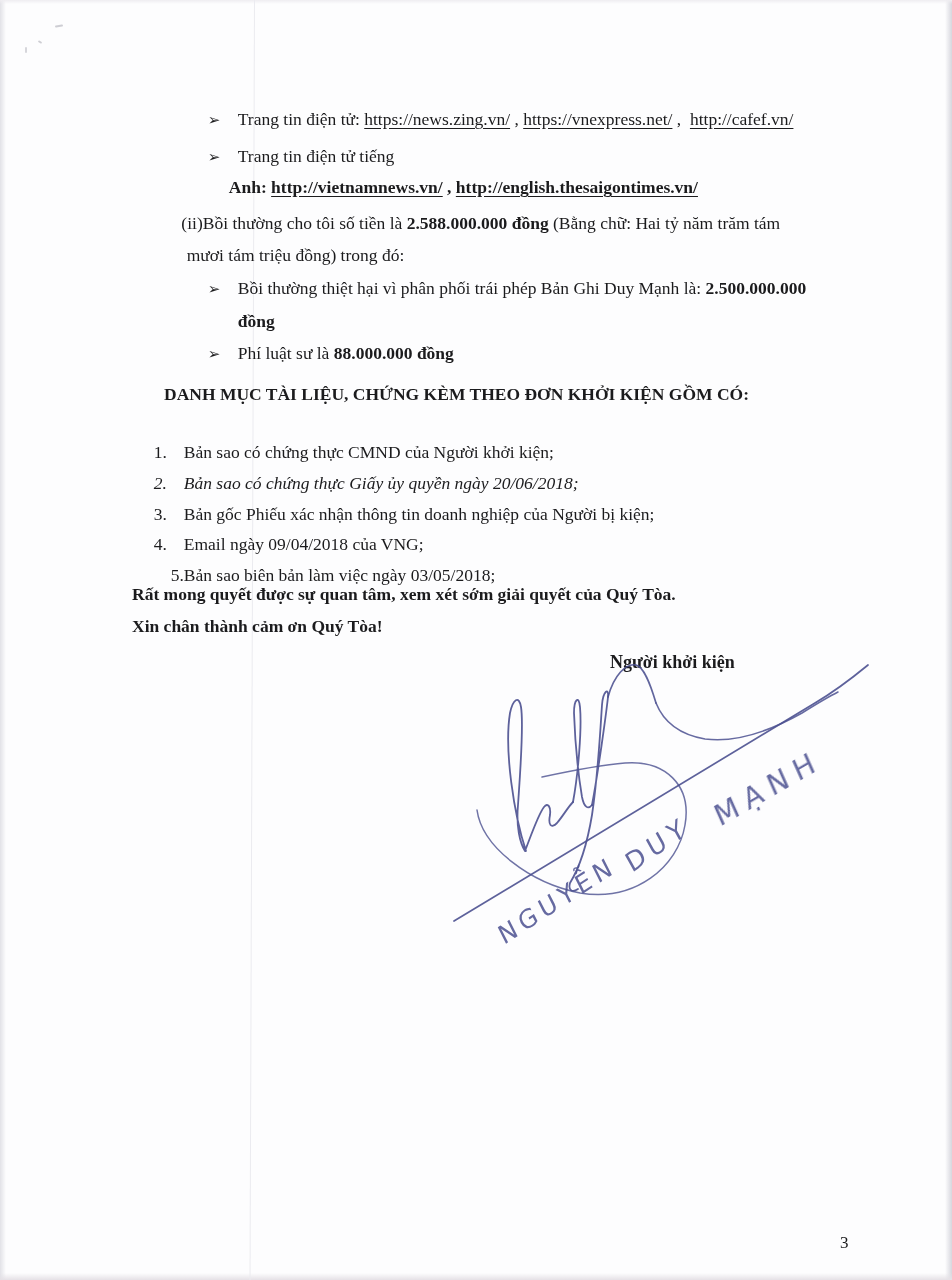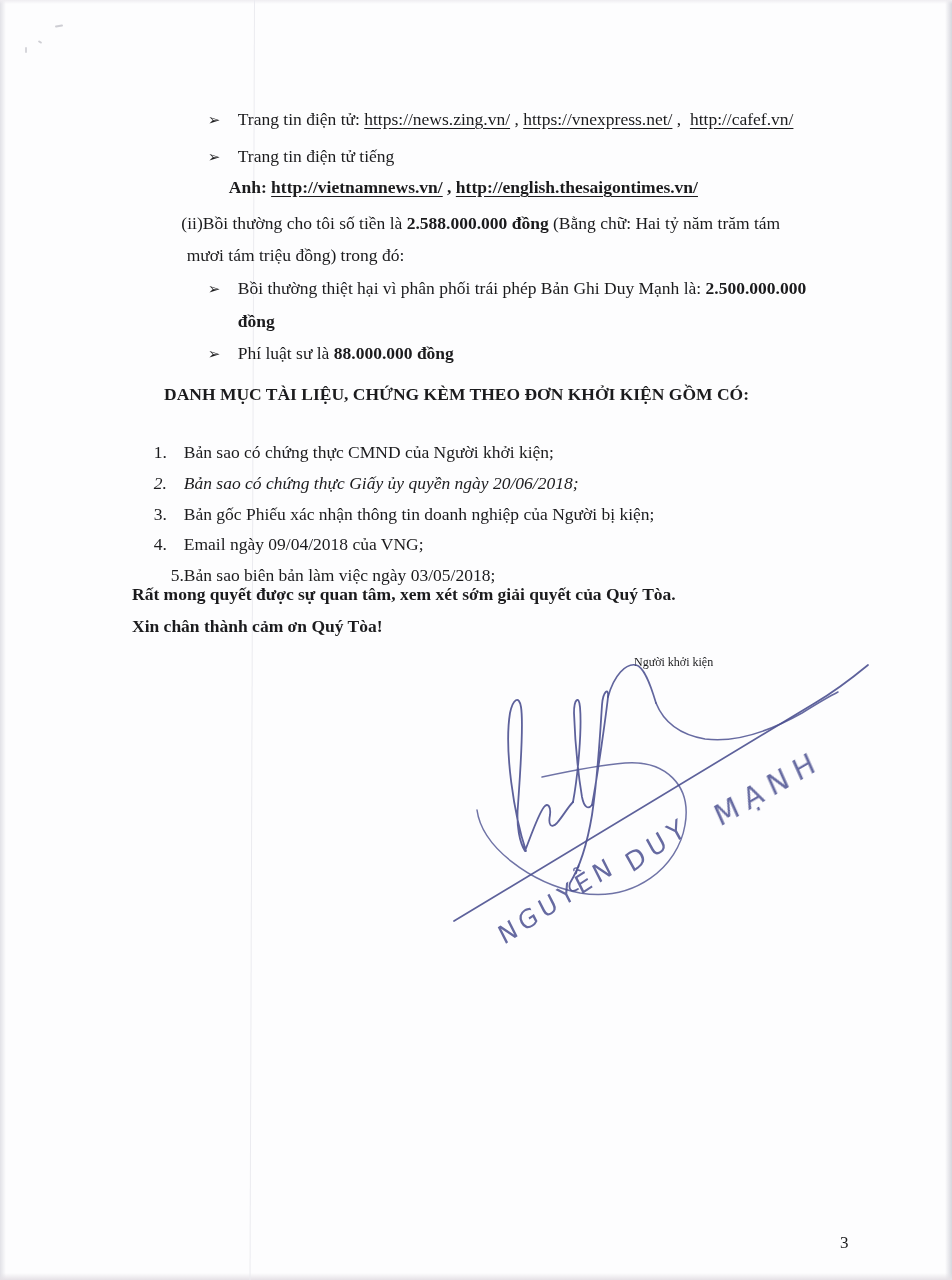--- a/index.html
+++ b/index.html
@@ -22,21 +22,21 @@
 
   .ln{position:absolute;font-size:17.5px;line-height:22px;white-space:pre;}
   .b{font-weight:700;}
   .u{text-decoration:underline;text-underline-offset:2.5px;}
   .marker{display:inline-block;width:30px;font-size:15px;}
   .ii-marker{display:inline-block;width:62px;}
   .num{display:inline-block;width:30px;}
 
   #heading{font-weight:700;margin-left:32px;}
   #closing-1,#closing-2{font-weight:700;}
-  #signer-title{font-weight:400;font-size:12px;margin-left:24px;}
+  #signer-title{font-weight:700;font-size:18px;}
   #page-number{font-size:17px;}
 
   #signature-svg{position:absolute;left:430px;top:655px;width:470px;height:310px;}
   .sig-name{font-family:"DejaVu Sans",sans-serif;opacity:.85;}
 </style>
 </head>
 <body>
 
 <div class="edge" id="edge-left"></div>
 <div class="edge" id="edge-right"></div>

